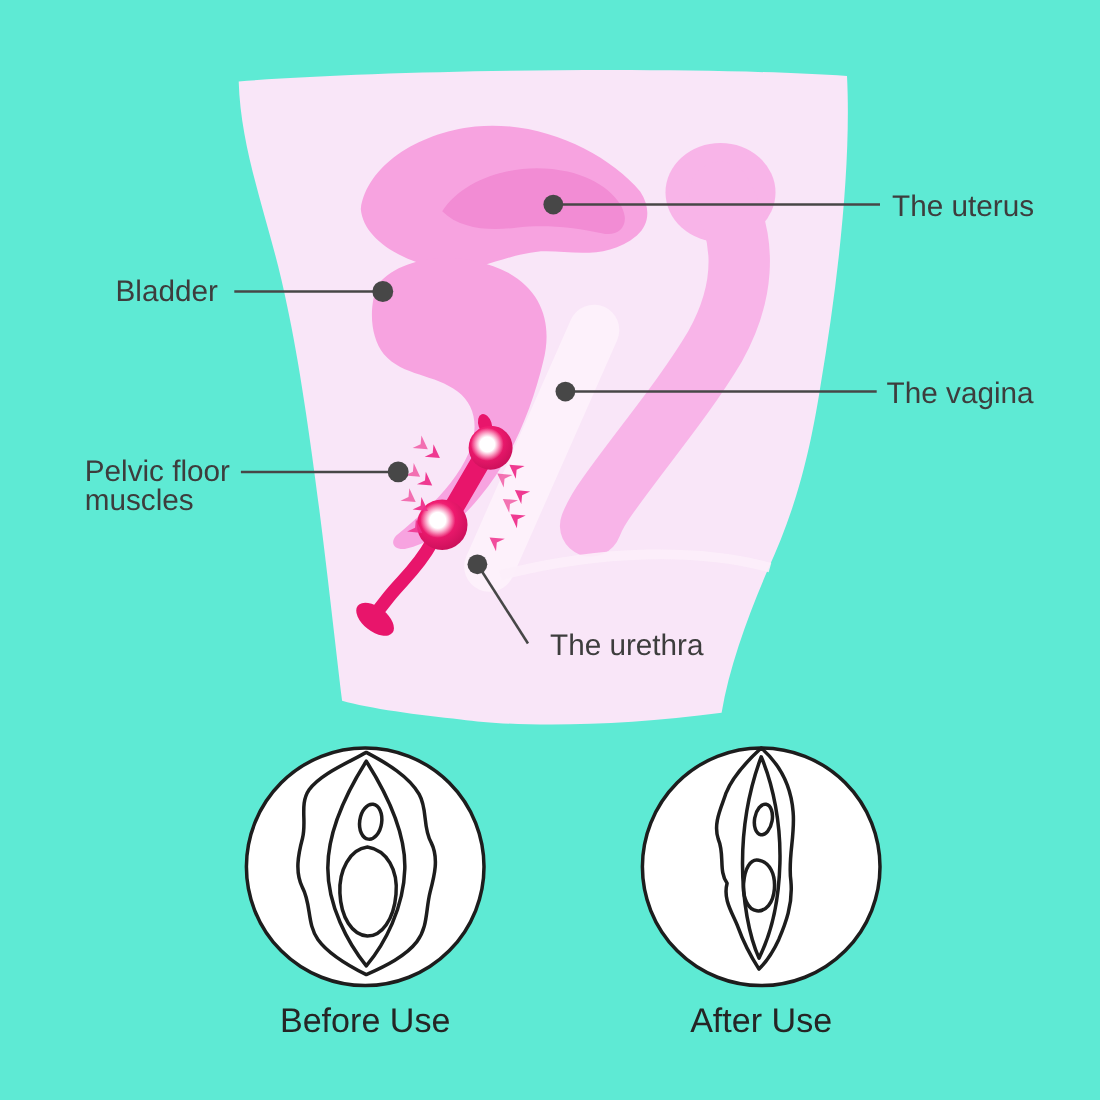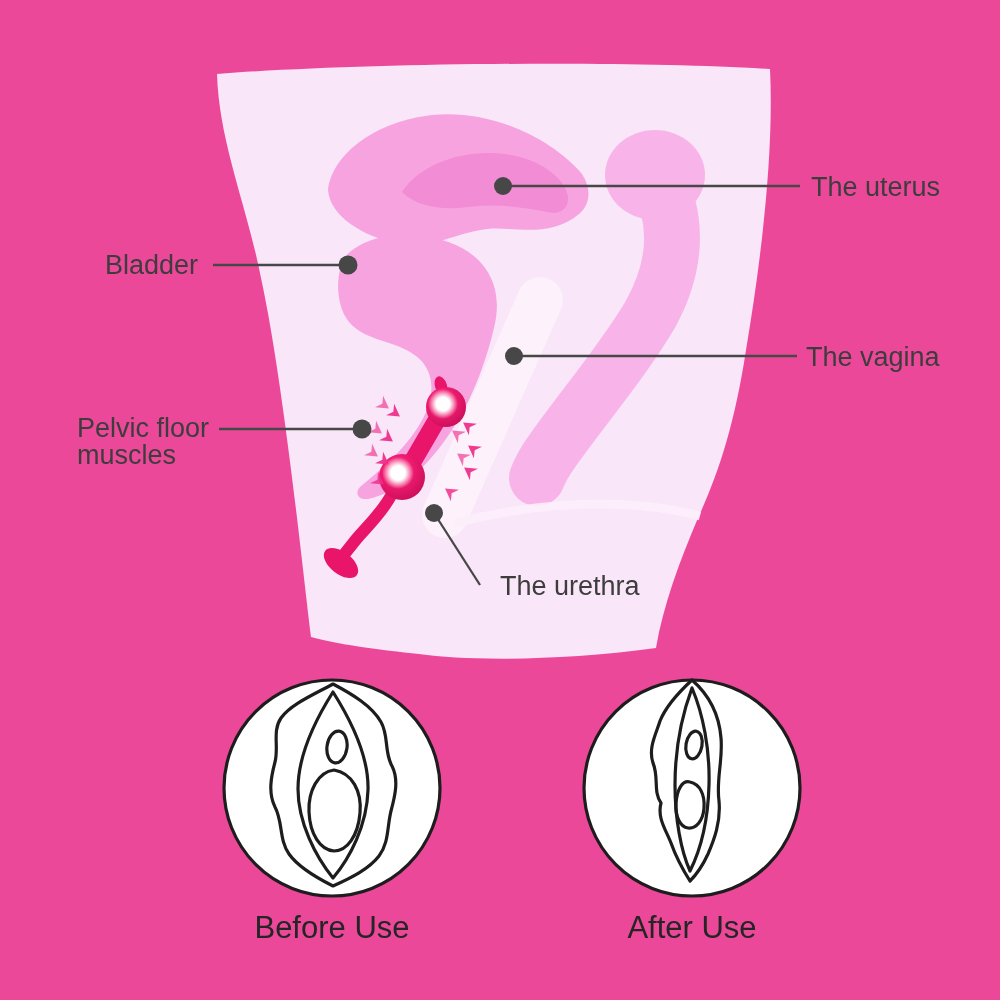--- a/index.html
+++ b/index.html
@@ -1,16 +1,16 @@
 <!DOCTYPE html>
 <html><head>
 <meta charset="utf-8">
 <style>
   html,body{margin:0;padding:0;background:#ffffff;}
-  .canvas{position:relative;width:1000px;height:1000px;background:#ec4899;overflow:hidden;}
+  .canvas{position:relative;width:1000px;height:1000px;background:#5eead4;overflow:hidden;}
   svg{display:block;}
   text{font-family:"Liberation Sans", sans-serif;}
   .callout-text{font-size:27px;}
   .caption-text{font-size:31px;}
 </style>
 </head>
 <body>
 
 <div class="canvas">
 <svg width="1000" height="1000" viewBox="0 0 1000 1000">

